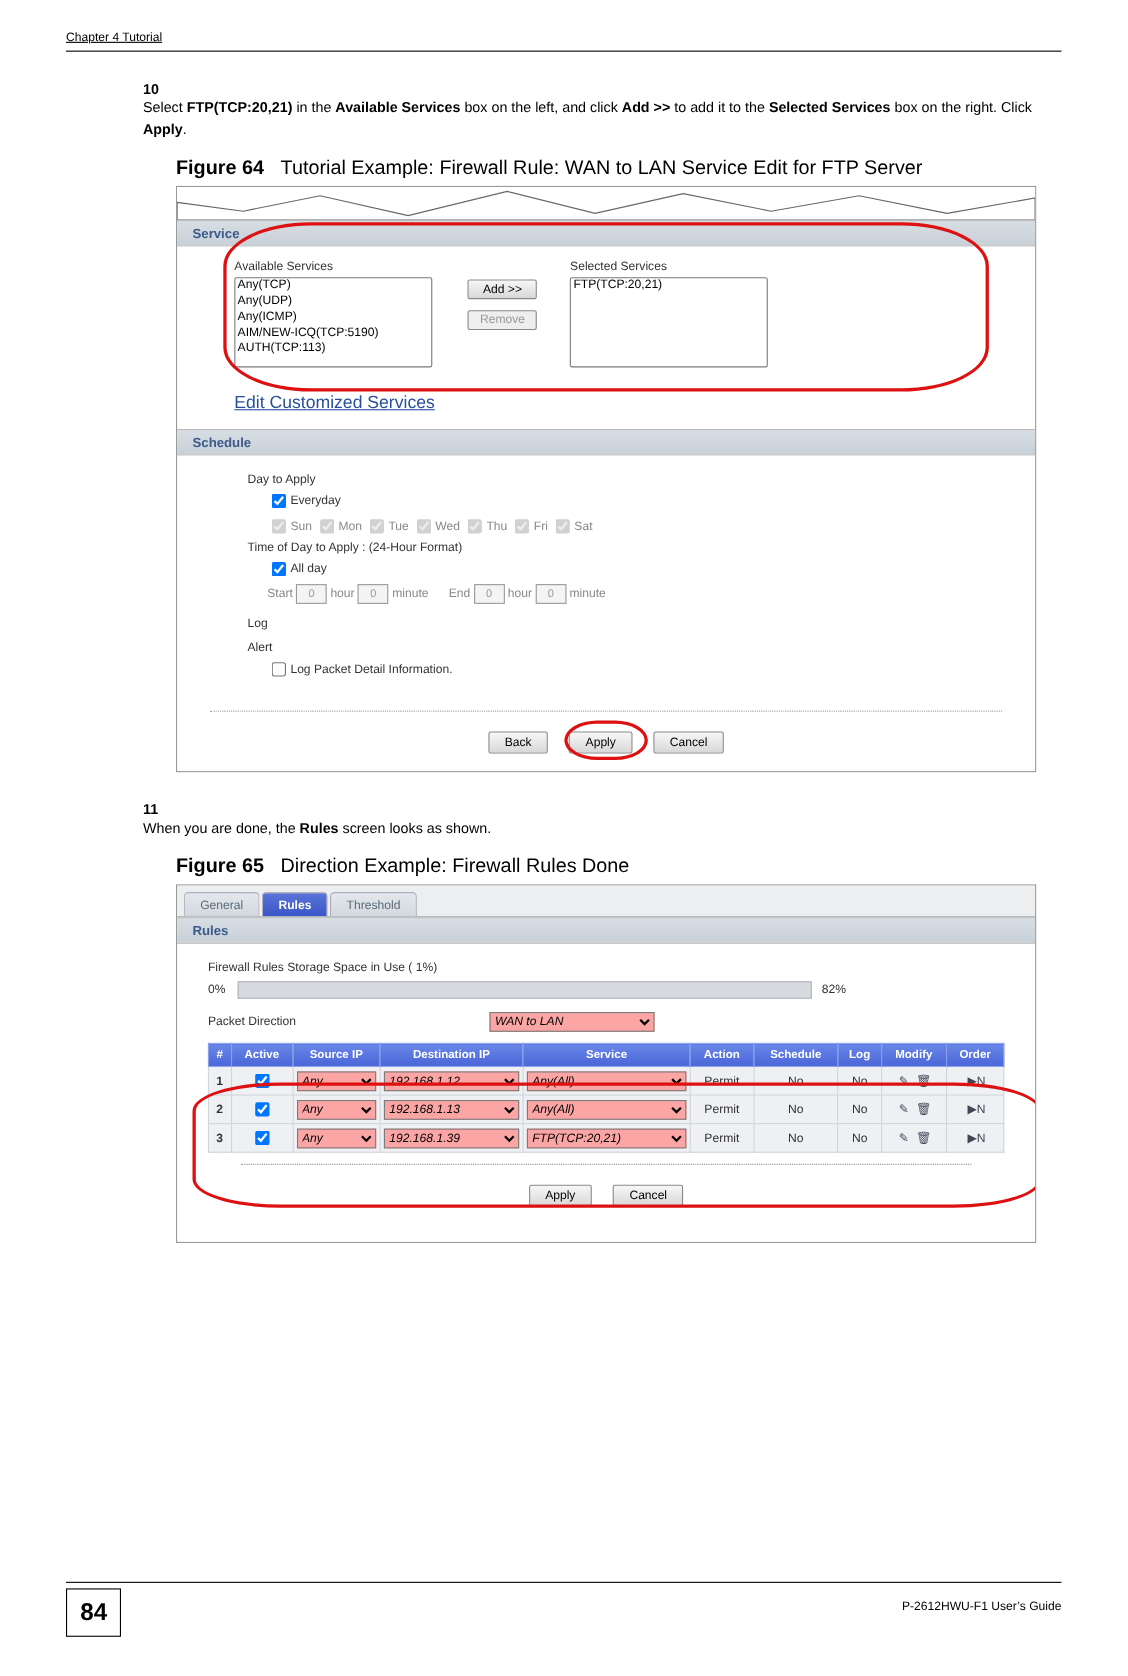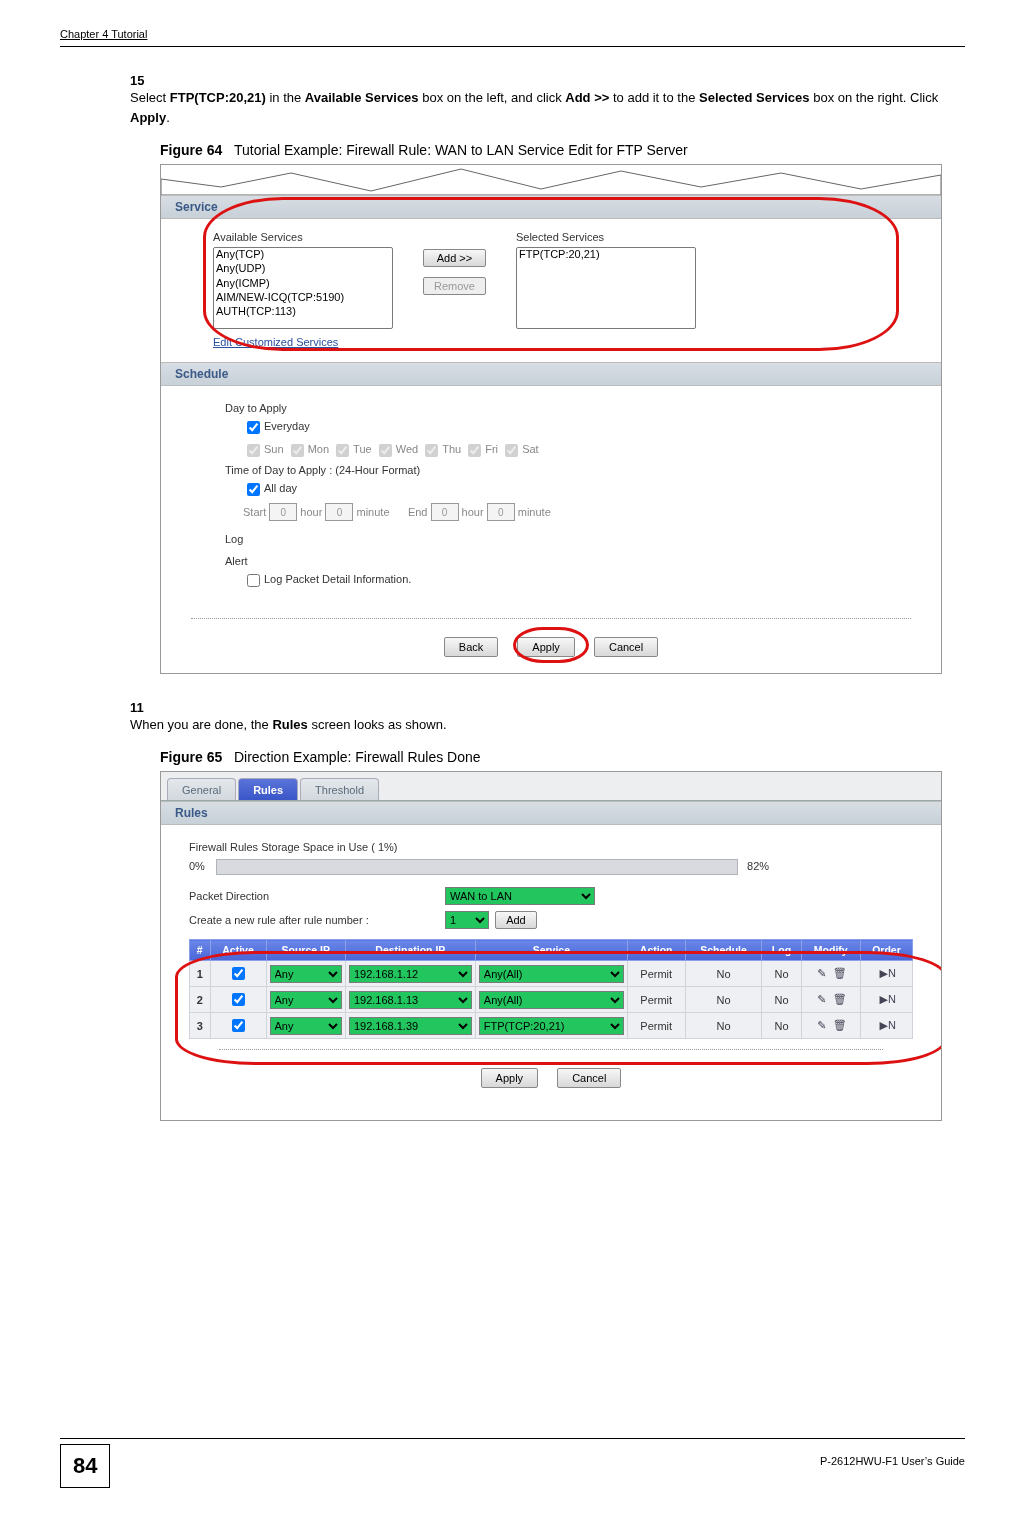--- a/index.html
+++ b/index.html
@@ -37,21 +37,21 @@
     vertical-align: top;
     line-height: 1.55;
   }
   .step-block {
     margin-left: 70px;
     margin-top: 26px;
   }
   .fig-caption {
     margin-left: 100px;
     margin-top: 14px;
-    font-size: 14px;
+    font-size: 18px;
   }
   .fig-caption .fig-label { font-weight: bold; }
   .screenshot {
     margin-left: 100px;
     margin-top: 6px;
     border: 1px solid #999;
     background: #fff;
     width: 780px;
     position: relative;
     font-family: Tahoma, Arial, sans-serif;
@@ -93,22 +93,22 @@
     background: linear-gradient(#f7f7f7,#d8d8d8);
     padding: 2px 10px;
     border-radius:2px;
     cursor:pointer;
   }
   .svc-buttons button[disabled]{
     color:#999;
     background:#eee;
   }
   .edit-link {
-    color:#274f9c; text-decoration:underline; font-size:11px;
-    margin-top:7px; display:inline-block;
+    color:#274f9c; text-decoration:underline; font-size:16px;
+    margin-top:24px; display:inline-block;
   }
   .red-ring-svc {
     position:absolute;
     border: 3px solid #d11;
     border-radius: 46px / 28px;
     pointer-events:none;
   }
   .ring1 {
     left: 42px; top: 32px; width: 690px; height: 148px;
     border-radius: 80px / 40px;
@@ -161,21 +161,21 @@
   .storage-row { margin: 6px 0 4px 0;}
   .progress-outer {
     display:inline-block; vertical-align:middle;
     width: 520px; height: 14px; background:#d8dadf; border:1px solid #b0b4ba;
     position:relative; margin-left:8px;
   }
   .progress-inner { height:100%; background:#4a69e2; width:1.2%; }
   .pd-row { margin-top:12px; display:flex; align-items:center; }
   .pd-row label, .pd-row span { margin-right: 6px; }
   .sel, select.sel {
-    font-size:11px; border:1px solid #7a7a7a; background:#22c55e; height:18px;
+    font-size:11px; border:1px solid #7a7a7a; background:#fca5a5; height:18px;font-style:italic;
   }
   .rules-table {
     width: 100%; border-collapse:collapse; margin-top:10px;
     font-size:11px;
   }
   .rules-table th {
     background: linear-gradient(#6a87e8,#4a65d8);
     color:#fff; font-weight:bold;
     padding:4px 4px; border:1px solid #8aa0e8;
     font-size:10.5px;
@@ -215,21 +215,21 @@
   b { font-weight:bold; }
 </style>
 </head>
 <body>
 
 <div class="page">
   <div class="chapter-header">Chapter 4 Tutorial</div>
   <div class="header-line"></div>
 
   <div class="step-block">
-    <span class="step-num">15</span>
+    <span class="step-num">10</span>
     <span class="step-text">
       <span>Select </span><b>FTP(TCP:20,21)</b><span> in the </span><b>Available Services</b><span> box on the left, and click </span><b>Add &gt;&gt;</b><span> to add it to the </span><b>Selected Services</b><span> box on the right. Click </span><b>Apply</b><span>.</span>
     </span>
   </div>
 
   <div class="fig-caption">
     <span class="fig-label">Figure 64</span>&nbsp;&nbsp;&nbsp;<span>Tutorial Example: Firewall Rule: WAN to LAN Service Edit for FTP Server</span>
   </div>
 
   <div class="screenshot">
@@ -343,28 +343,20 @@
         <span class="progress-outer"><span class="progress-inner"></span></span>
         <span style="margin-left:6px;">82%</span>
       </div>
 
       <div class="pd-row">
         <span style="width:250px; display:inline-block;">Packet Direction</span>
         <select class="sel" style="width:150px;">
           <option>WAN to LAN</option>
         </select>
       </div>
-      <div class="pd-row" style="margin-top:6px;">
-        <span style="width:250px; display:inline-block;">Create a new rule after rule number :</span>
-        <select class="sel" style="width:44px;">
-          <option>1</option>
-        </select>
-        &nbsp;&nbsp;
-        <button class="btn">Add</button>
-      </div>
 
       <div class="ring2"></div>
 
       <table class="rules-table">
         <thead>
           <tr>
             <th>#</th>
             <th>Active</th>
             <th>Source IP</th>
             <th>Destination IP</th>

